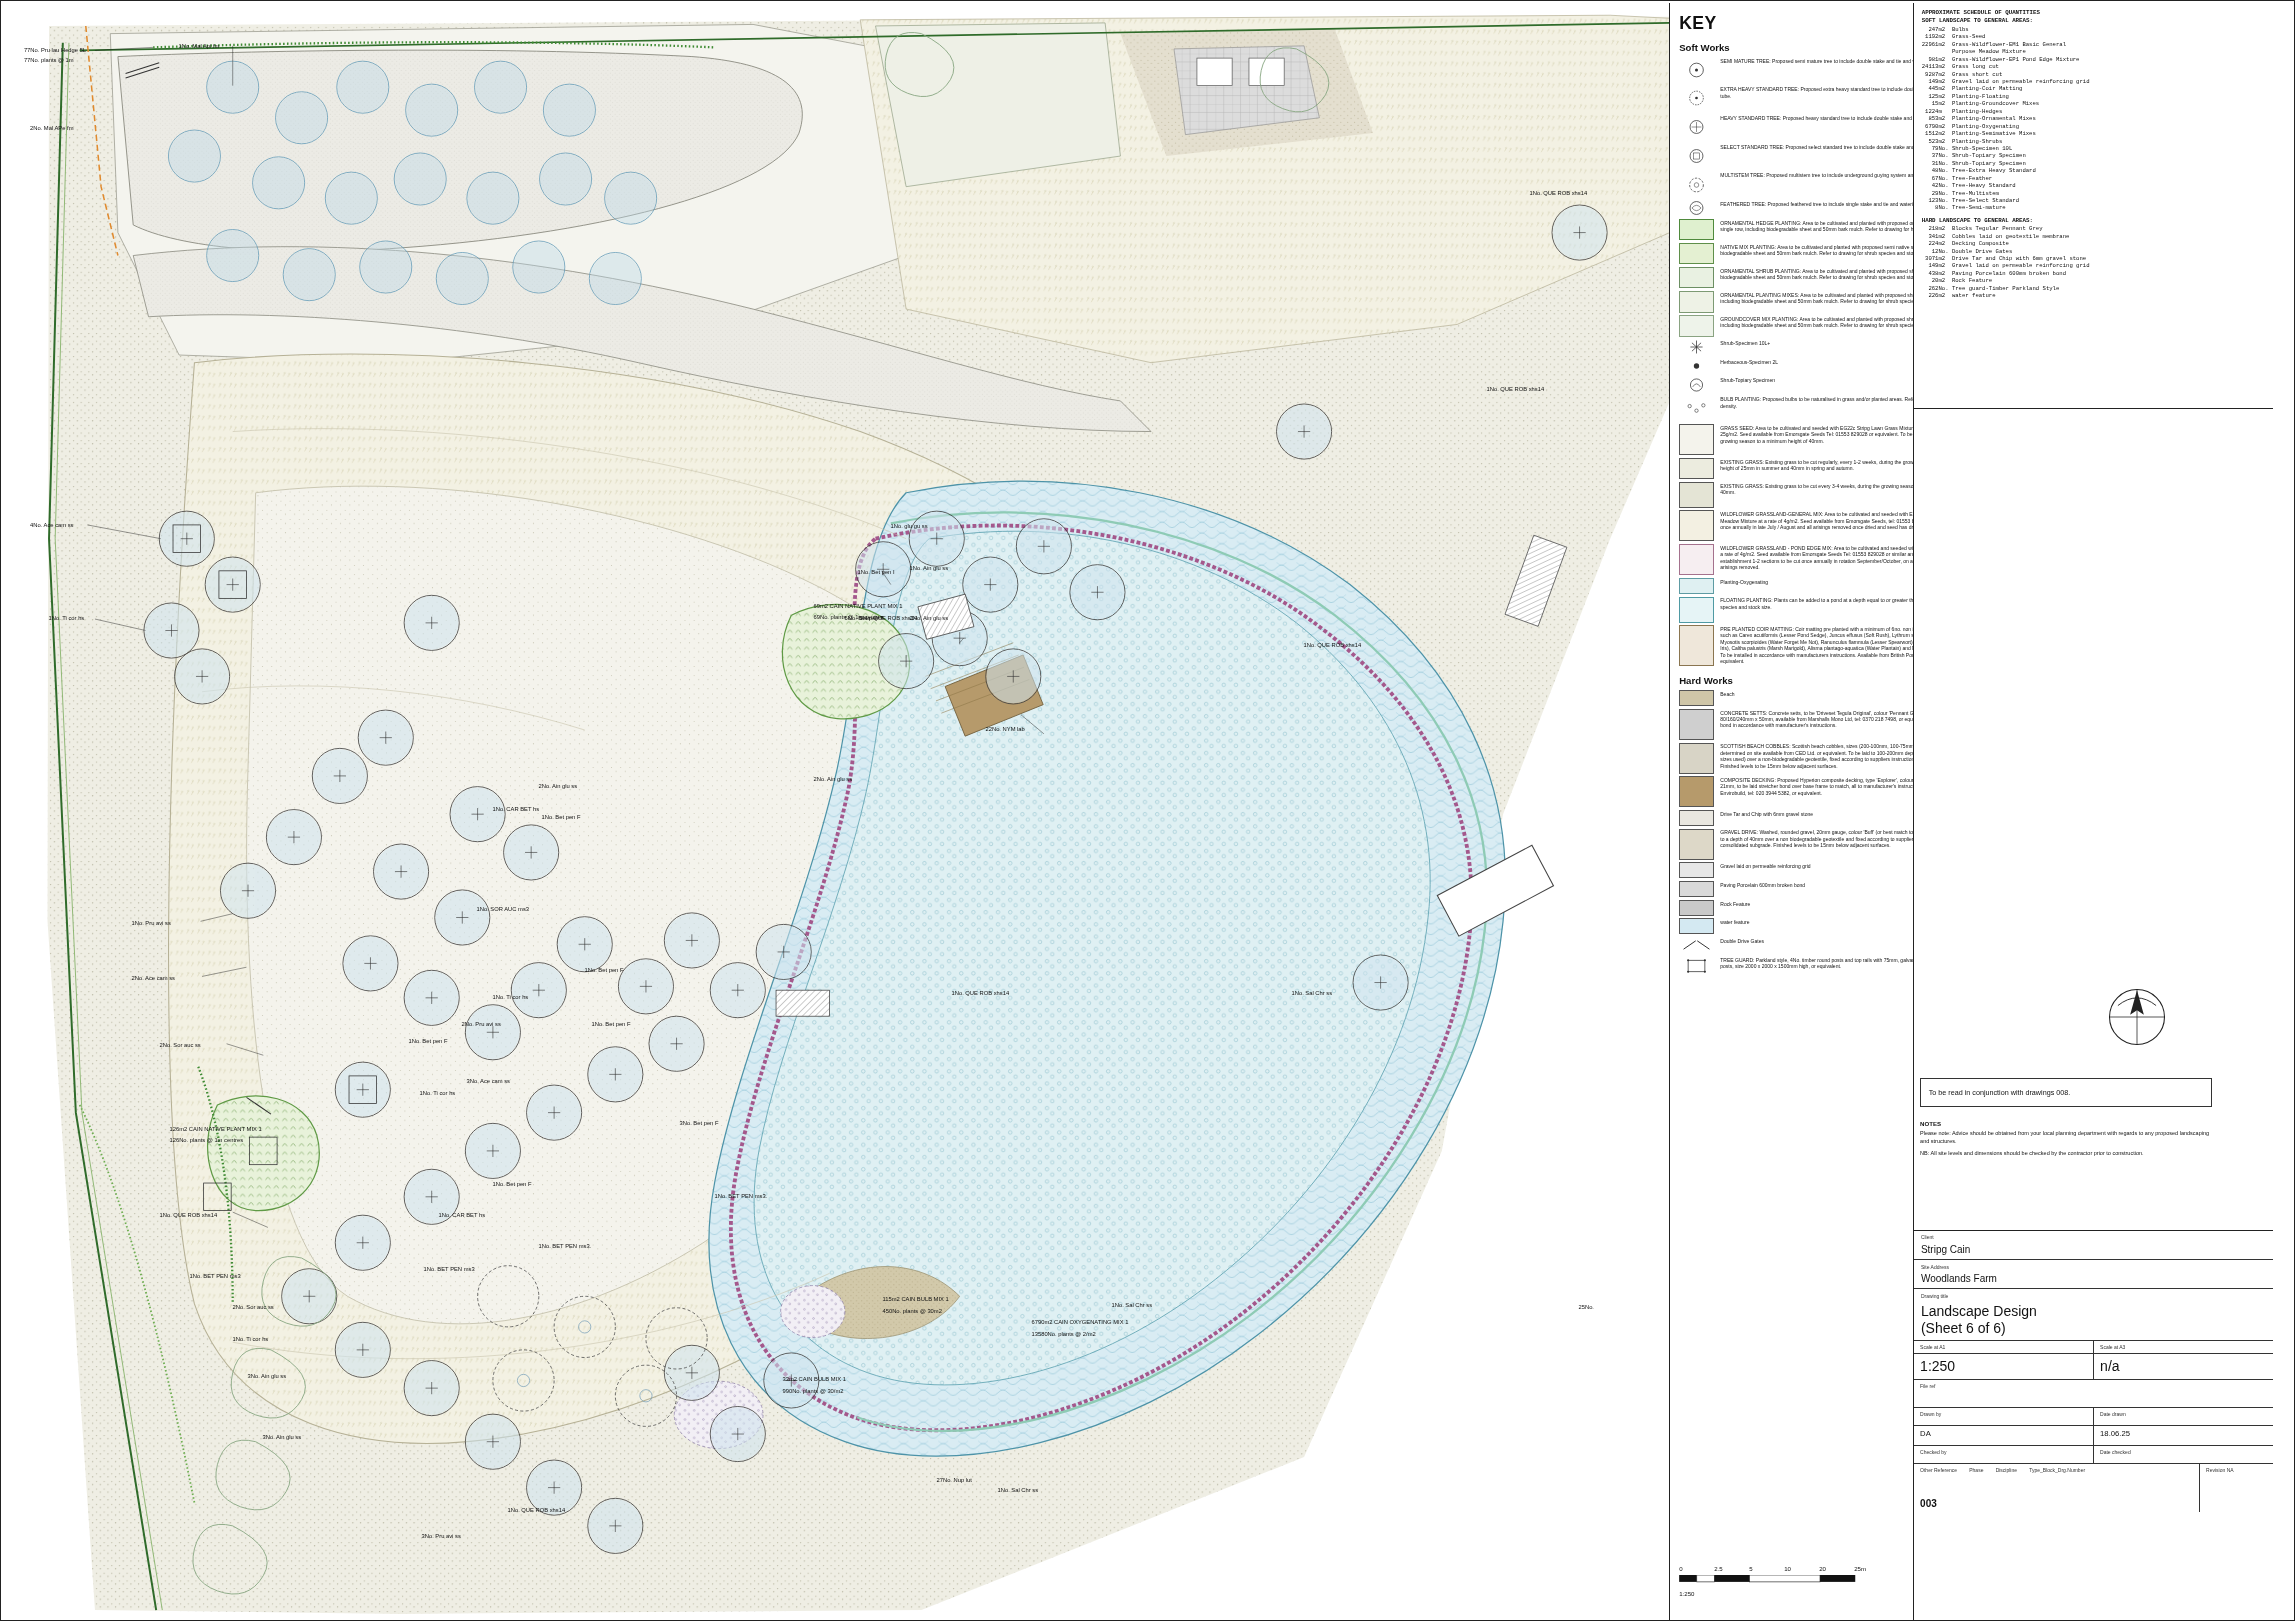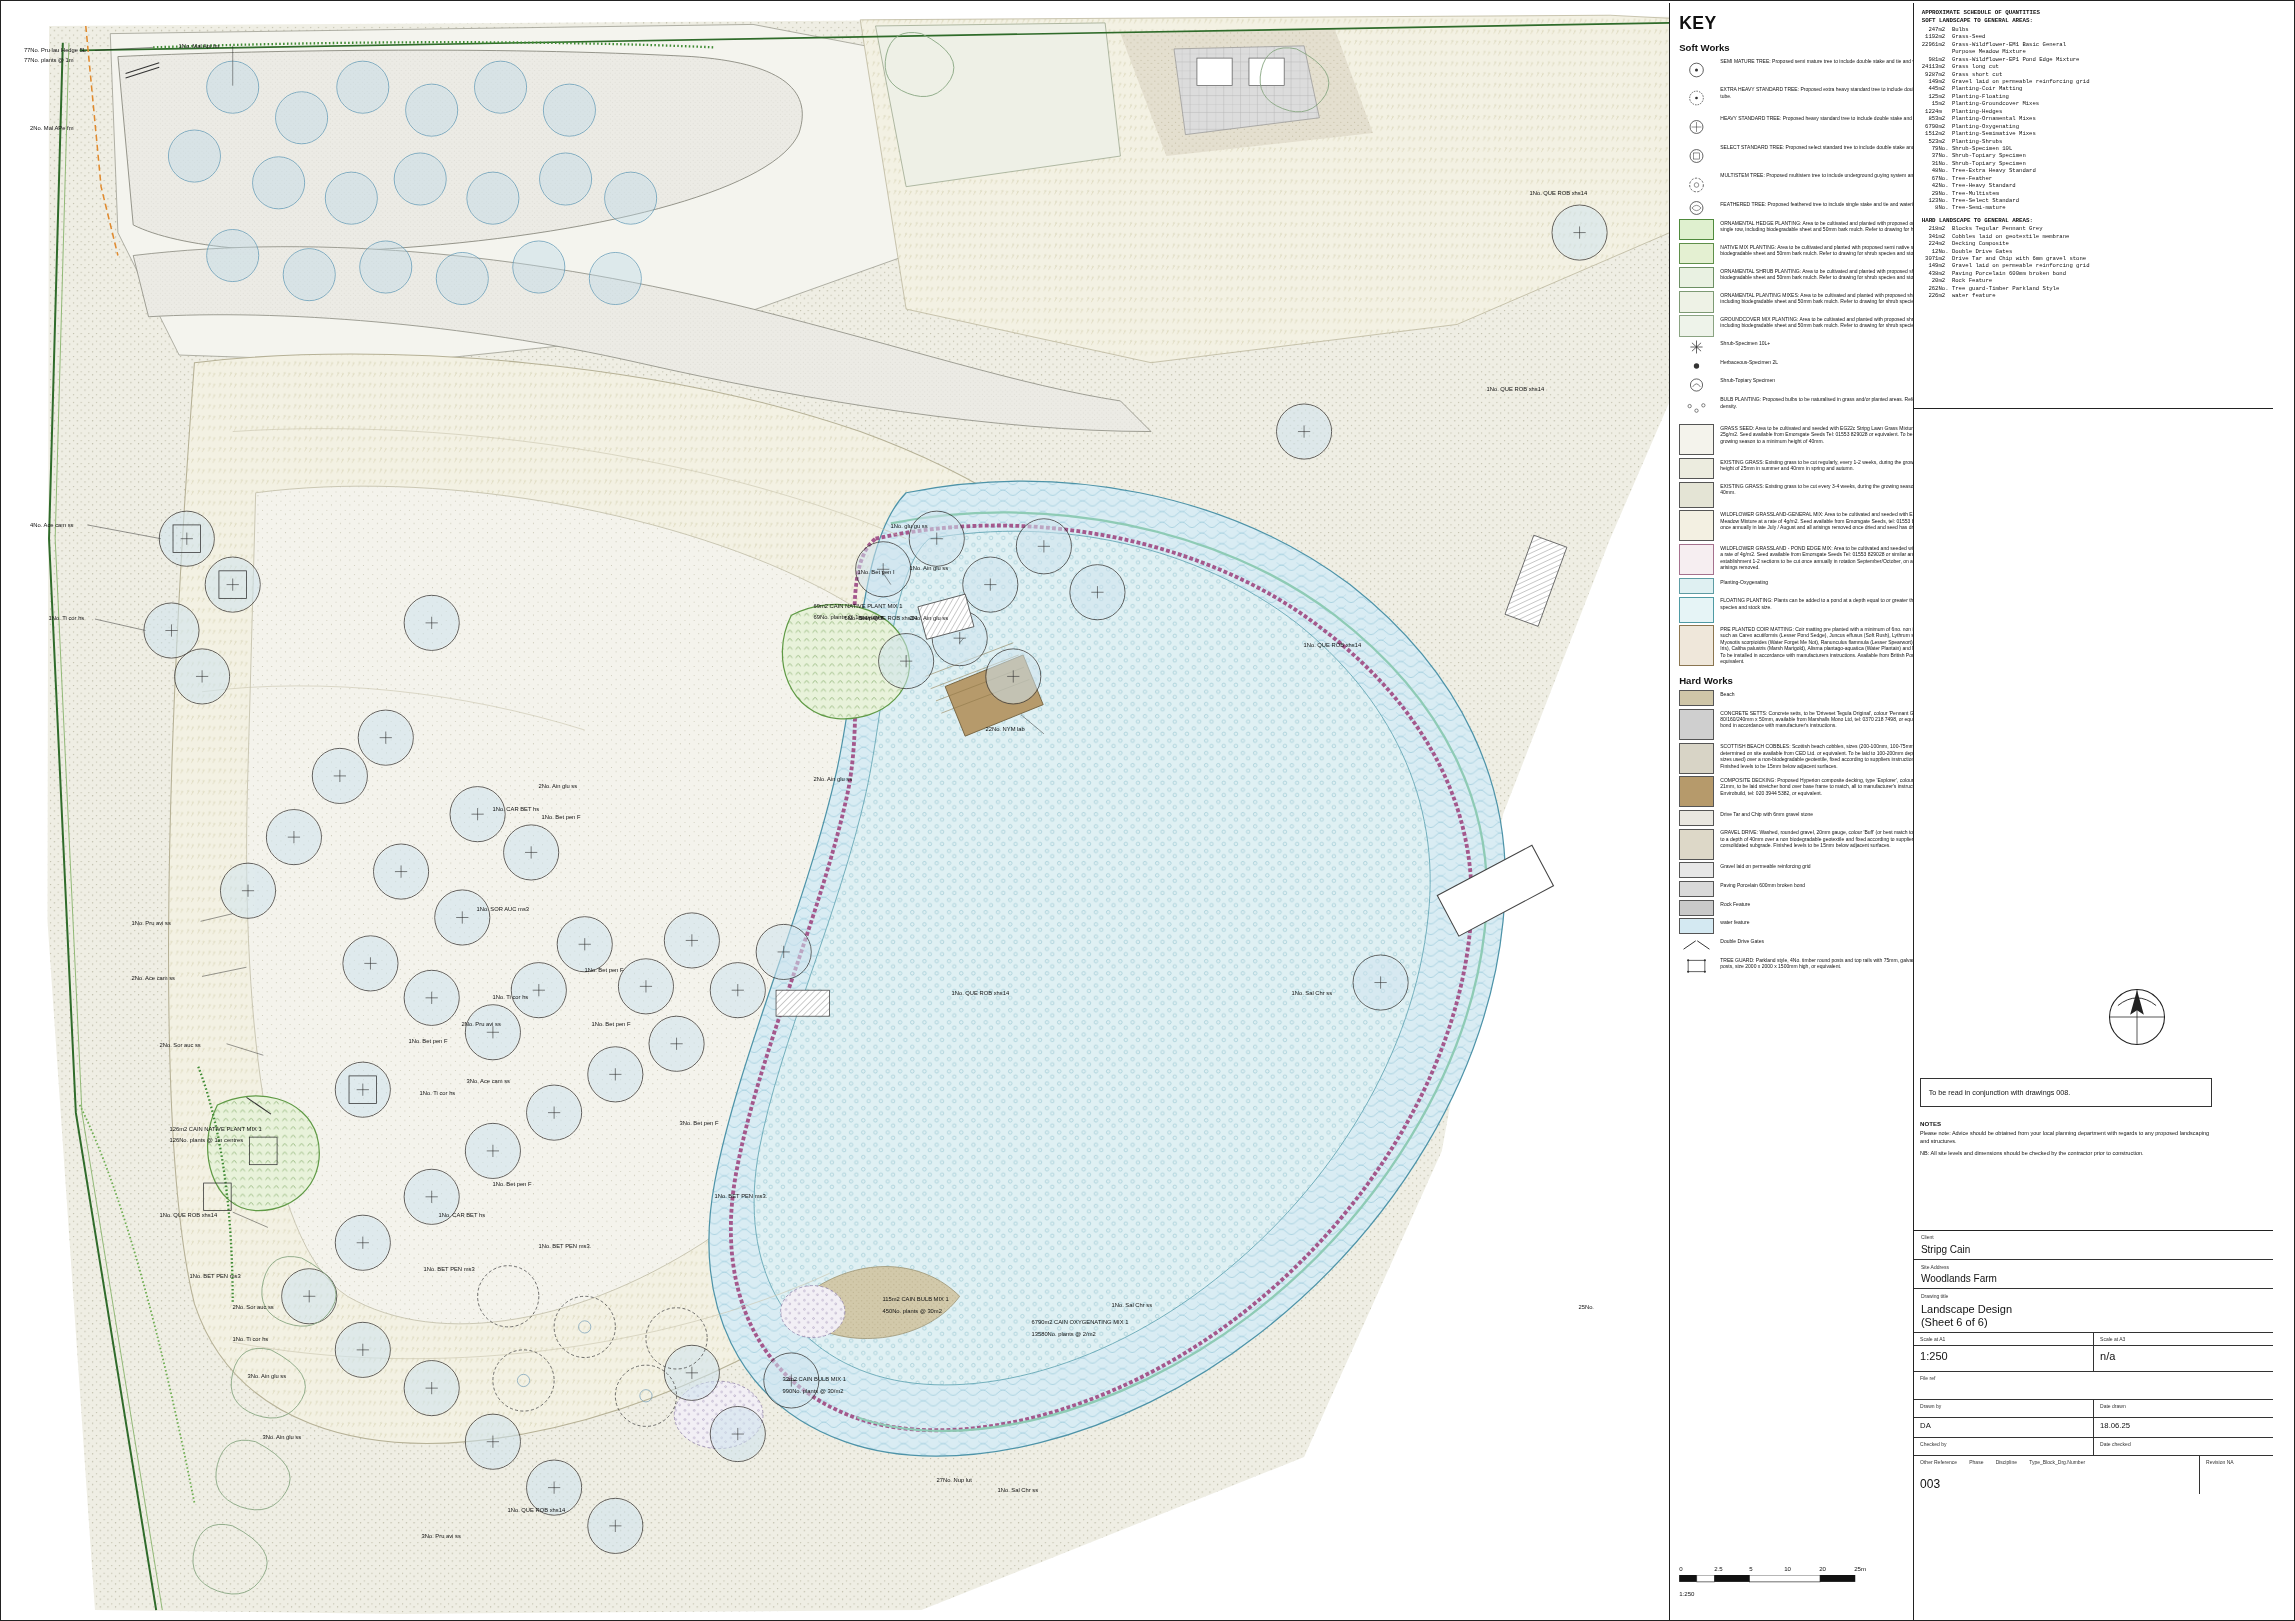--- a/index.html
+++ b/index.html
@@ -87,21 +87,21 @@
   #notes { position:absolute; left:6.1px; top:1117px; width:292px; font-size:5.5px; line-height:1.4;}
   #notes .nh { font-weight:bold; font-size:6.1px; margin-bottom:2.3px; }
 
   #titleblock {
     position:absolute; left:0; bottom:0; width:100%; height:390px;
     border-top:1.1px solid #222;
   }
   .tb-row { border-bottom:0.8px solid #333; padding:3.8px 6.9px; position:relative; }
   .tb-lbl { font-size:5px; color:#333; }
   .tb-val { font-size:10px; margin-top:3.8px; }
-  .tb-val.sm { font-size:11px; }
+  .tb-val.sm { font-size:14px; }
 
   #logo {
     border-bottom:0.8px solid #333; height:90px; position:relative;
     display:flex; align-items:center;
   }
   #logo .blk { background:#111; color:#fff; width:150px; height:66px; margin-left:6.9px;
     display:flex; flex-direction:column; align-items:center; justify-content:center; }
   #logo .blk .n { font-size:19px; letter-spacing:0.2px; }
   #logo .blk .n b { font-weight:bold; }
   #logo .blk .d { font-size:5.4px; letter-spacing:3.8px; margin-top:3.8px; }
@@ -919,21 +919,21 @@
       </div>
 
       <div style="display:flex; border-top:0.8px solid #333;">
         <div style="flex:1; padding:3.1px 6.1px; border-right:0.8px solid #333;">
           <div class="tb-lbl" style="display:flex; gap:12.2px;">
             <span>Other Reference</span>
             <span>Phase</span>
             <span>Discipline</span>
             <span>Type_Block_Drg.Number</span>
           </div>
-          <div style="font-size:12px; margin-top:12px;">003</div>
+          <div style="font-size:10px; margin-top:25px;font-weight:bold;">003</div>
         </div>
         <div style="width:73px; padding:3.1px 6.1px;">
           <div class="tb-lbl">Revision NA</div>
         </div>
       </div>
     </div>
   </div>
 
 </div>
 

